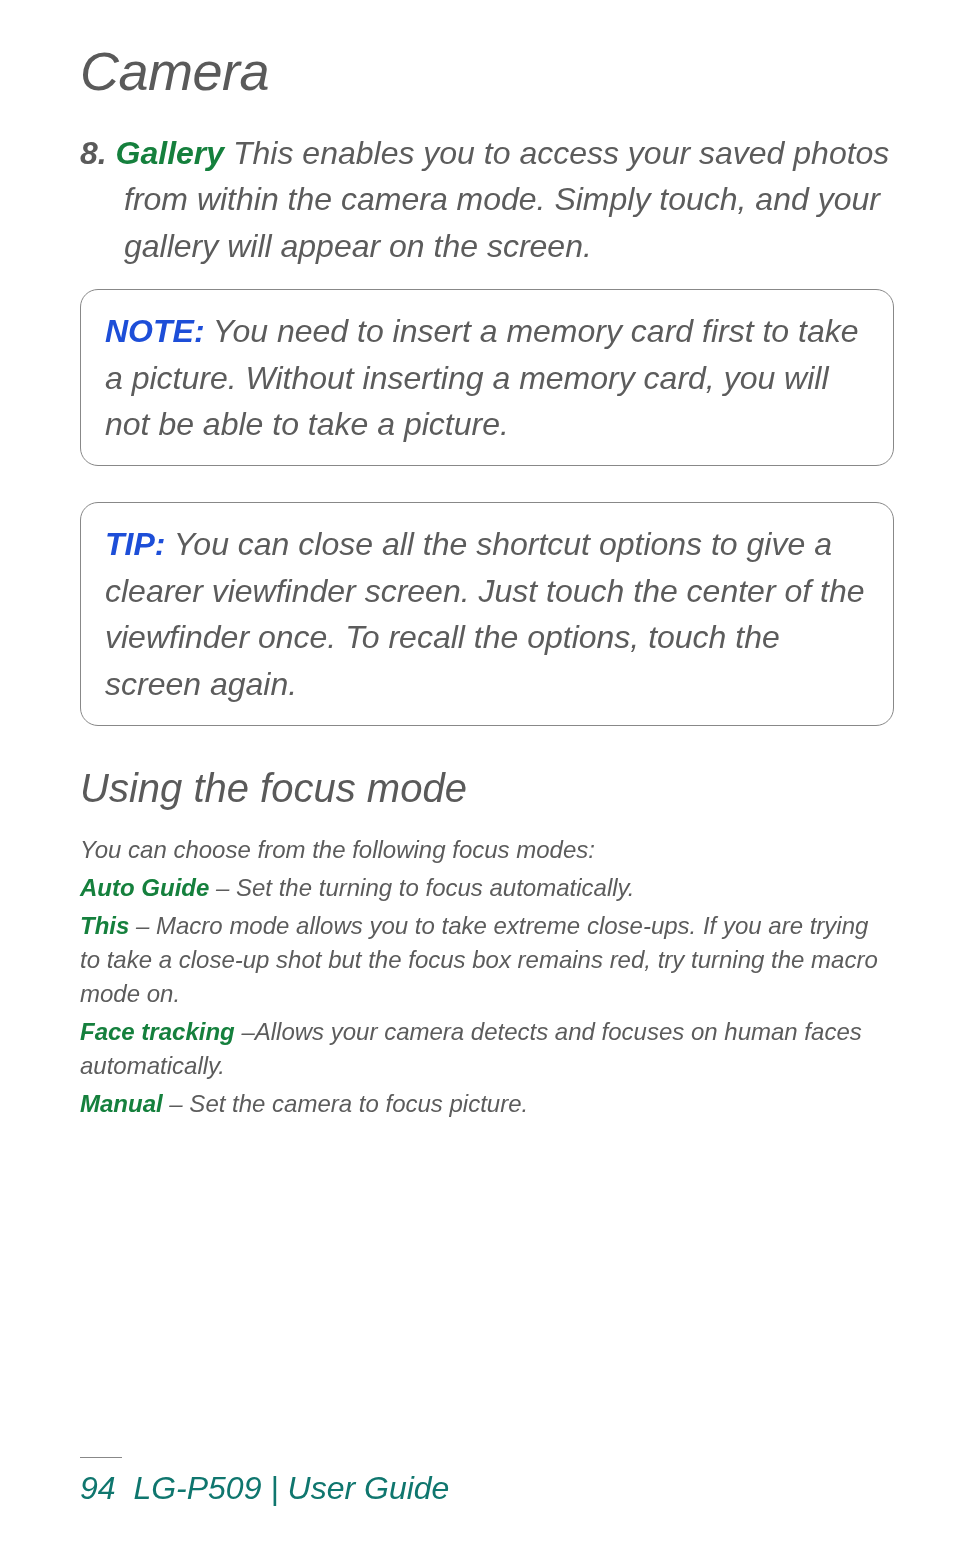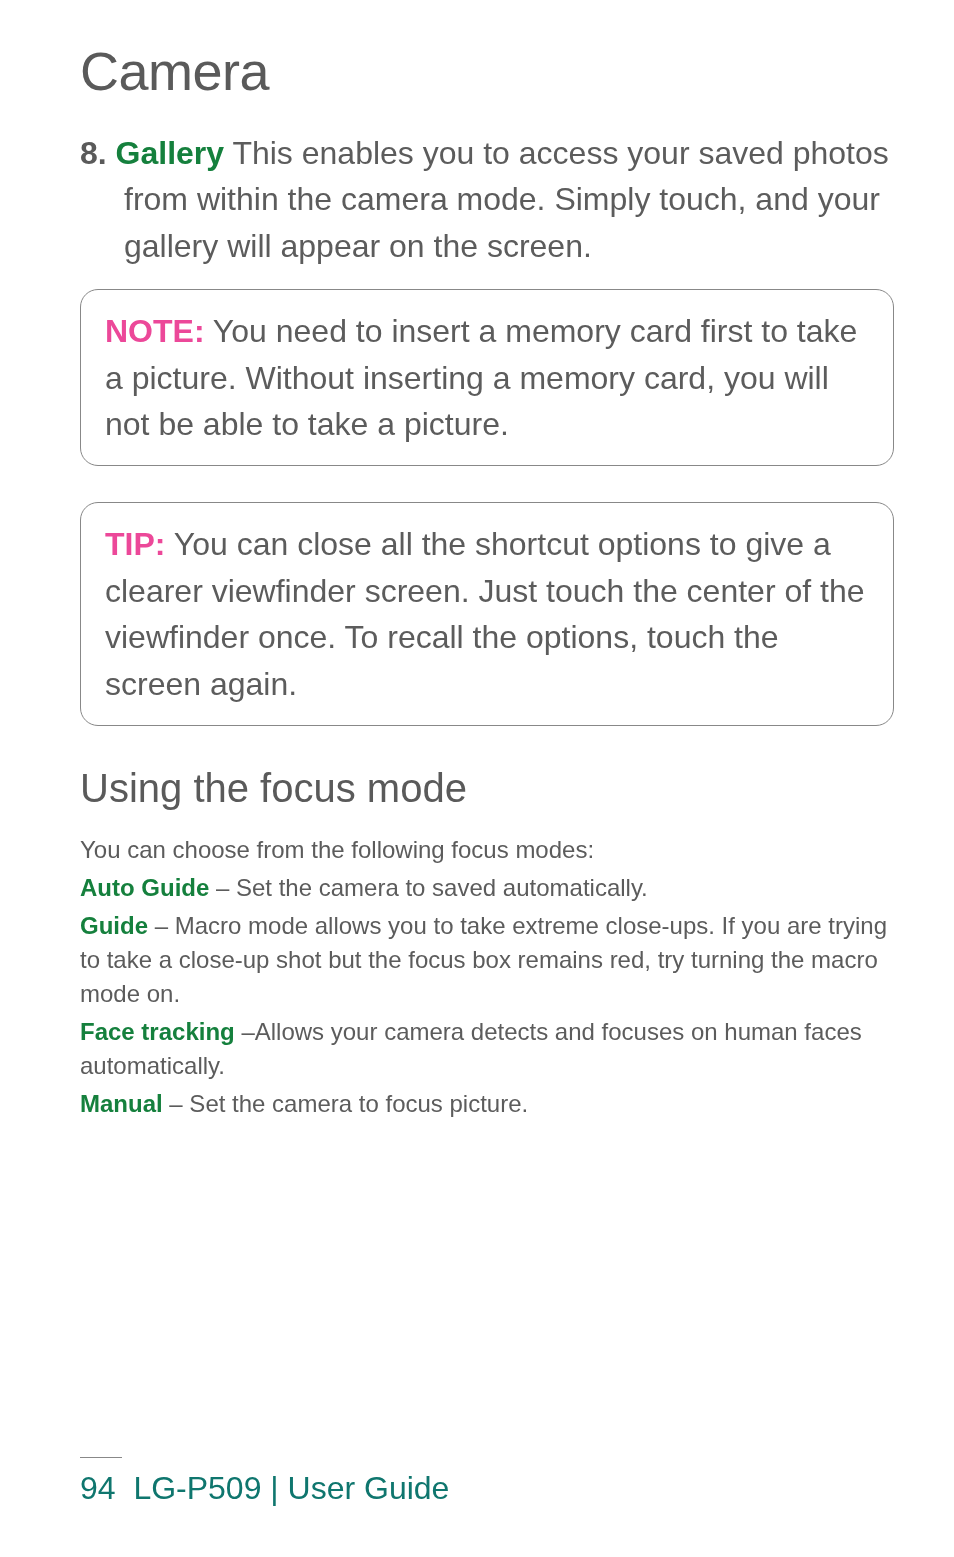--- a/index.html
+++ b/index.html
@@ -1,18 +1,19 @@
 <!DOCTYPE html>
 <html><head>
   <meta charset="utf-8">
   <style>
     * {
       margin: 0;
       padding: 0;
       box-sizing: border-box;
+      font-style: italic;
     }
     body {
       width: 954px;
       height: 1557px;
       background: #ffffff;
       font-family: "Helvetica Neue", Arial, sans-serif;
       color: #5c5c5c;
       position: relative;
       padding: 40px 60px 50px 80px;
     }
@@ -45,21 +46,21 @@
       border-radius: 18px;
       padding: 18px 24px;
       font-size: 32px;
       line-height: 1.45;
       color: #5c5c5c;
       font-weight: 300;
       margin-bottom: 36px;
     }
     .callout-label {
       font-weight: 700;
-      color: #ec4899;
+      color: #1d4ed8;
     }
     .section-heading {
       font-size: 40px;
       font-weight: 400;
       color: #5a5a5a;
       margin-top: 40px;
       margin-bottom: 22px;
     }
     .body-text {
       font-size: 24px;
@@ -101,25 +102,25 @@
 
 <div class="callout-box">
   <span class="callout-label">TIP:</span><span> You can close all the shortcut options to give a clearer viewfinder screen. Just touch the center of the viewfinder once. To recall the options, touch the screen again.</span>
 </div>
 
 <h2 class="section-heading">Using the focus mode</h2>
 
 <p class="body-text">You can choose from the following focus modes:</p>
 
 <p class="body-text">
-  <span class="bold-inline">Auto Guide</span><span> – Set the camera to saved automatically.</span>
+  <span class="bold-inline">Auto Guide</span><span> – Set the turning to focus automatically.</span>
 </p>
 
 <p class="body-text">
-  <span class="bold-inline">Guide</span><span> – Macro mode allows you to take extreme close-ups. If you are trying to take a close-up shot but the focus box remains red, try turning the macro mode on.</span>
+  <span class="bold-inline">This</span><span> – Macro mode allows you to take extreme close-ups. If you are trying to take a close-up shot but the focus box remains red, try turning the macro mode on.</span>
 </p>
 
 <p class="body-text">
   <span class="bold-inline">Face tracking</span><span> –Allows your camera detects and focuses on human faces automatically.</span>
 </p>
 
 <p class="body-text">
   <span class="bold-inline">Manual</span><span> – Set the camera to focus picture.</span>
 </p>
 

